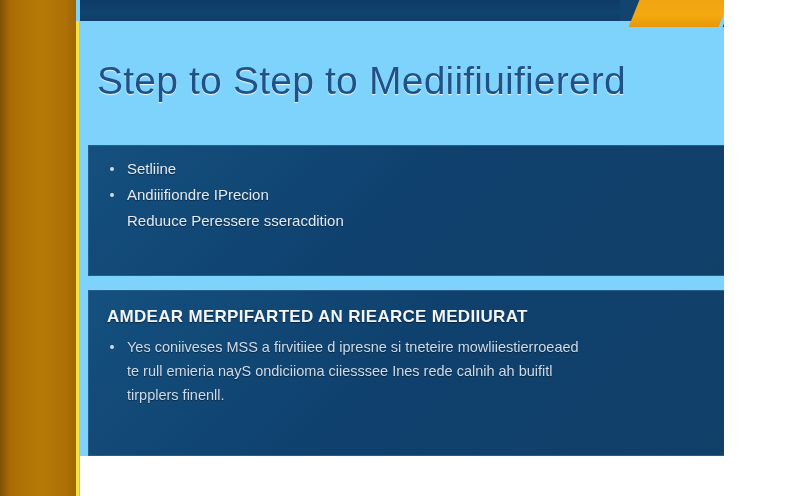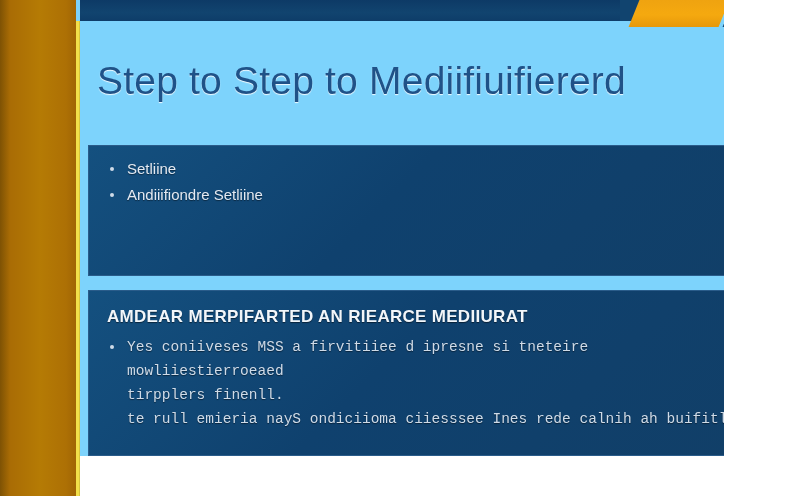--- a/index.html
+++ b/index.html
@@ -168,21 +168,20 @@
     color: #f2f6fa;
     font-size: 17px;
     font-weight: bold;
     letter-spacing: 0.3px;
     padding: 16px 12px 0 18px;
     text-shadow: 0 1px 1px rgba(0,0,0,0.5);
   }
   .panel-body {
     position: relative;
     padding: 8px 16px 0 38px;
-    font-family: Liberation Mono, monospace;
   }
   .panel-body .bullet-dot { top: 18px; }
   .body-line {
     display: block;
     color: #cfdbe8;
     font-size: 14.5px;
     line-height: 24px;
     text-shadow: 0 1px 1px rgba(0,0,0,0.45);
   }
 
@@ -218,30 +217,33 @@
   <div class="title">Step to Step to Mediifiuifiererd</div>
 
   <div class="panel panel-one">
     <ul class="bullet-list">
       <li class="bullet-row">
         <span class="bullet-dot"></span>
         <span class="bullet-text">Setliine</span>
       </li>
       <li class="bullet-row">
         <span class="bullet-dot"></span>
-        <span class="bullet-text">Andiiifiondre Setliine</span>
+        <span class="bullet-text">Andiiifiondre IPrecion</span>
+      </li>
+      <li>
+        <span class="bullet-subline">Reduuce Peressere sseracdition</span>
       </li>
     </ul>
   </div>
 
   <div class="panel panel-two">
     <div class="panel-heading">AMDEAR MERPIFARTED AN RIEARCE MEDIIURAT</div>
     <div class="panel-body">
       <span class="bullet-dot"></span>
       <span class="body-line">Yes coniiveses MSS a firvitiiee d ipresne si tneteire mowliiestierroeaed</span>
+      <span class="body-line">te rull emieria nayS ondiciioma ciiesssee Ines rede calnih ah buifitl</span>
       <span class="body-line">tirpplers finenll.</span>
-      <span class="body-line">te rull emieria nayS ondiciioma ciiesssee Ines rede calnih ah buifitl</span>
     </div>
   </div>
 
   <div class="bottom-white"></div>
 
 </div>
 
 </body></html>

